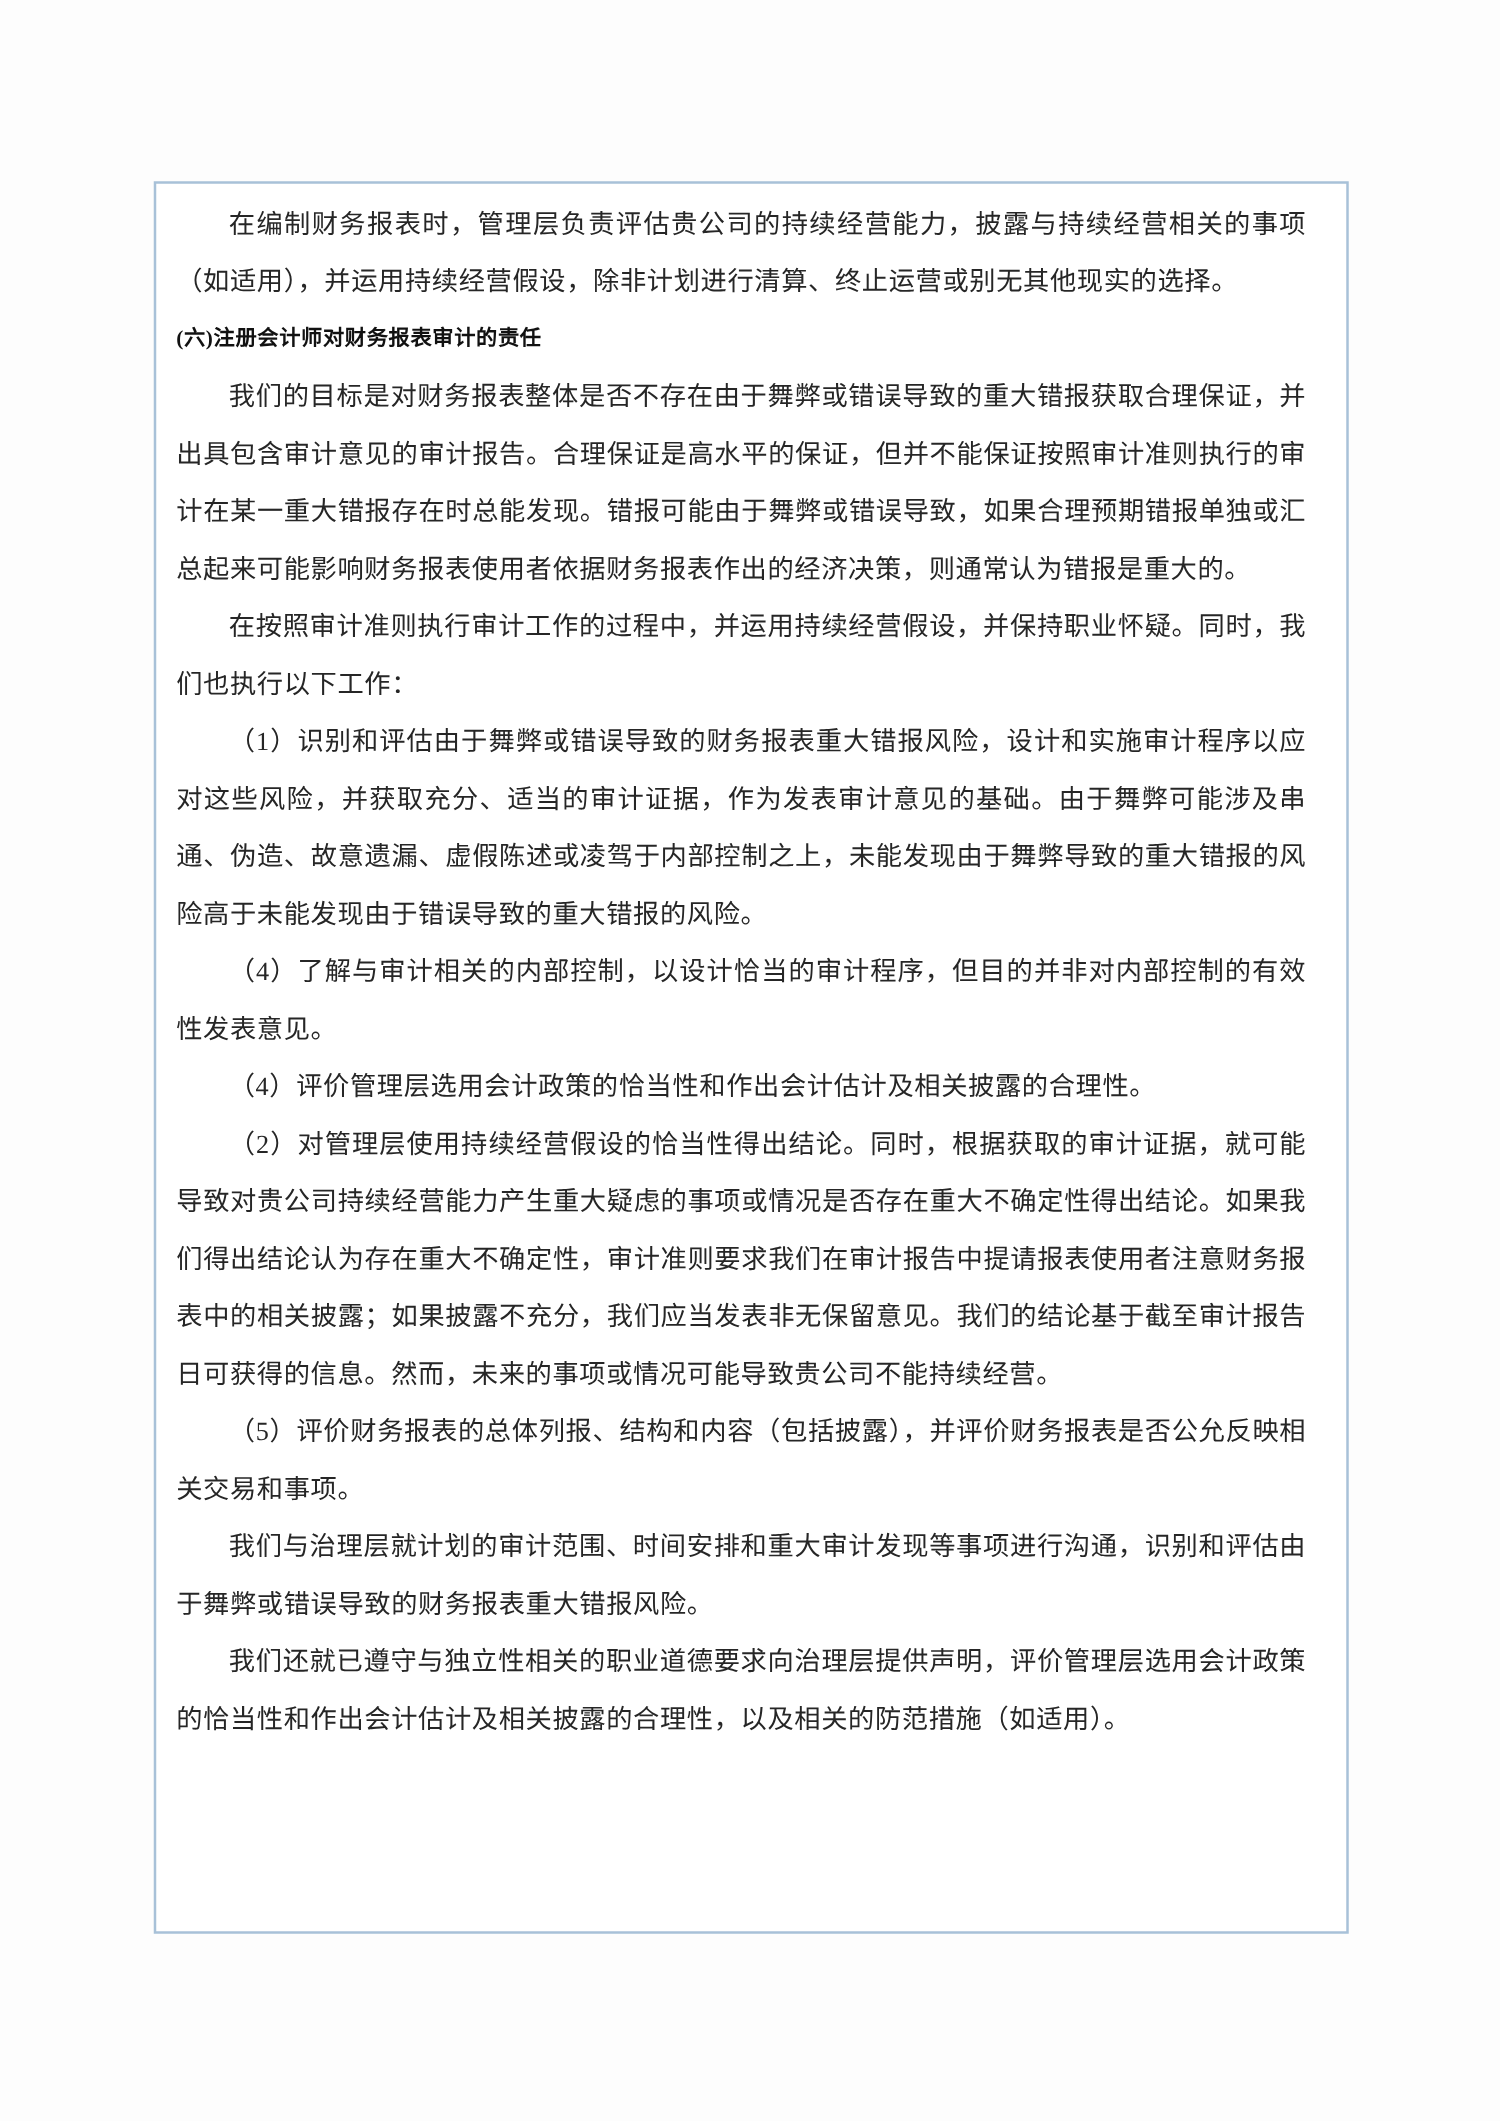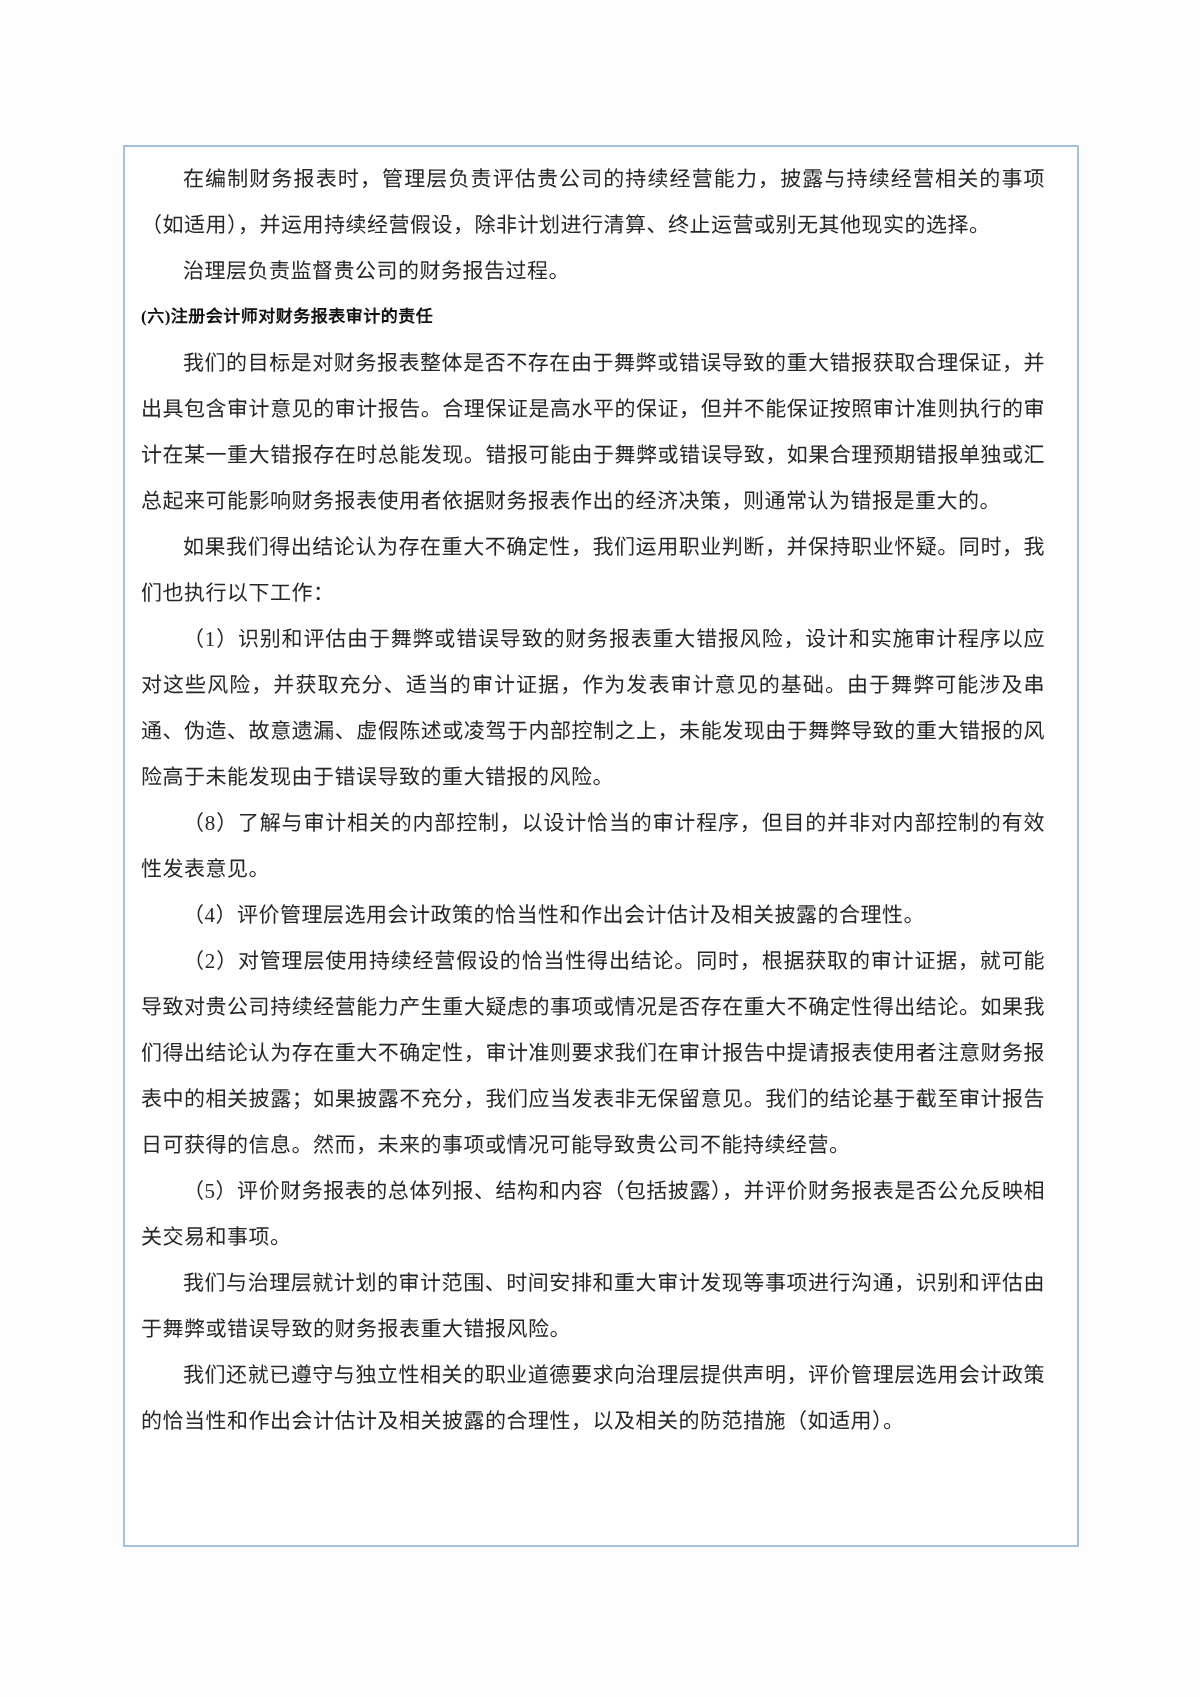--- a/index.html
+++ b/index.html
@@ -54,25 +54,24 @@
     text-indent: 0;
     letter-spacing: 0.5px;
   }
 </style>
 </head>
 <body>
 
 <div class="page">
   <div class="content-box">
     <p class="para">在编制财务报表时，管理层负责评估贵公司的持续经营能力，披露与持续经营相关的事项（如适用），并运用持续经营假设，除非计划进行清算、终止运营或别无其他现实的选择。</p>
-    <p class="para">治理层负责监督贵公司的财务报告过程。</p>
     <h2 class="heading">(六)注册会计师对财务报表审计的责任</h2>
     <p class="para">我们的目标是对财务报表整体是否不存在由于舞弊或错误导致的重大错报获取合理保证，并出具包含审计意见的审计报告。合理保证是高水平的保证，但并不能保证按照审计准则执行的审计在某一重大错报存在时总能发现。错报可能由于舞弊或错误导致，如果合理预期错报单独或汇总起来可能影响财务报表使用者依据财务报表作出的经济决策，则通常认为错报是重大的。</p>
-    <p class="para">如果我们得出结论认为存在重大不确定性，我们运用职业判断，并保持职业怀疑。同时，我们也执行以下工作：</p>
+    <p class="para">在按照审计准则执行审计工作的过程中，并运用持续经营假设，并保持职业怀疑。同时，我们也执行以下工作：</p>
     <p class="para">（1）识别和评估由于舞弊或错误导致的财务报表重大错报风险，设计和实施审计程序以应对这些风险，并获取充分、适当的审计证据，作为发表审计意见的基础。由于舞弊可能涉及串通、伪造、故意遗漏、虚假陈述或凌驾于内部控制之上，未能发现由于舞弊导致的重大错报的风险高于未能发现由于错误导致的重大错报的风险。</p>
-    <p class="para">（8）了解与审计相关的内部控制，以设计恰当的审计程序，但目的并非对内部控制的有效性发表意见。</p>
+    <p class="para">（4）了解与审计相关的内部控制，以设计恰当的审计程序，但目的并非对内部控制的有效性发表意见。</p>
     <p class="para">（4）评价管理层选用会计政策的恰当性和作出会计估计及相关披露的合理性。</p>
     <p class="para">（2）对管理层使用持续经营假设的恰当性得出结论。同时，根据获取的审计证据，就可能导致对贵公司持续经营能力产生重大疑虑的事项或情况是否存在重大不确定性得出结论。如果我们得出结论认为存在重大不确定性，审计准则要求我们在审计报告中提请报表使用者注意财务报表中的相关披露；如果披露不充分，我们应当发表非无保留意见。我们的结论基于截至审计报告日可获得的信息。然而，未来的事项或情况可能导致贵公司不能持续经营。</p>
     <p class="para">（5）评价财务报表的总体列报、结构和内容（包括披露），并评价财务报表是否公允反映相关交易和事项。</p>
     <p class="para">我们与治理层就计划的审计范围、时间安排和重大审计发现等事项进行沟通，识别和评估由于舞弊或错误导致的财务报表重大错报风险。</p>
     <p class="para">我们还就已遵守与独立性相关的职业道德要求向治理层提供声明，评价管理层选用会计政策的恰当性和作出会计估计及相关披露的合理性，以及相关的防范措施（如适用）。</p>
   </div>
 </div>
 
 </body></html>

